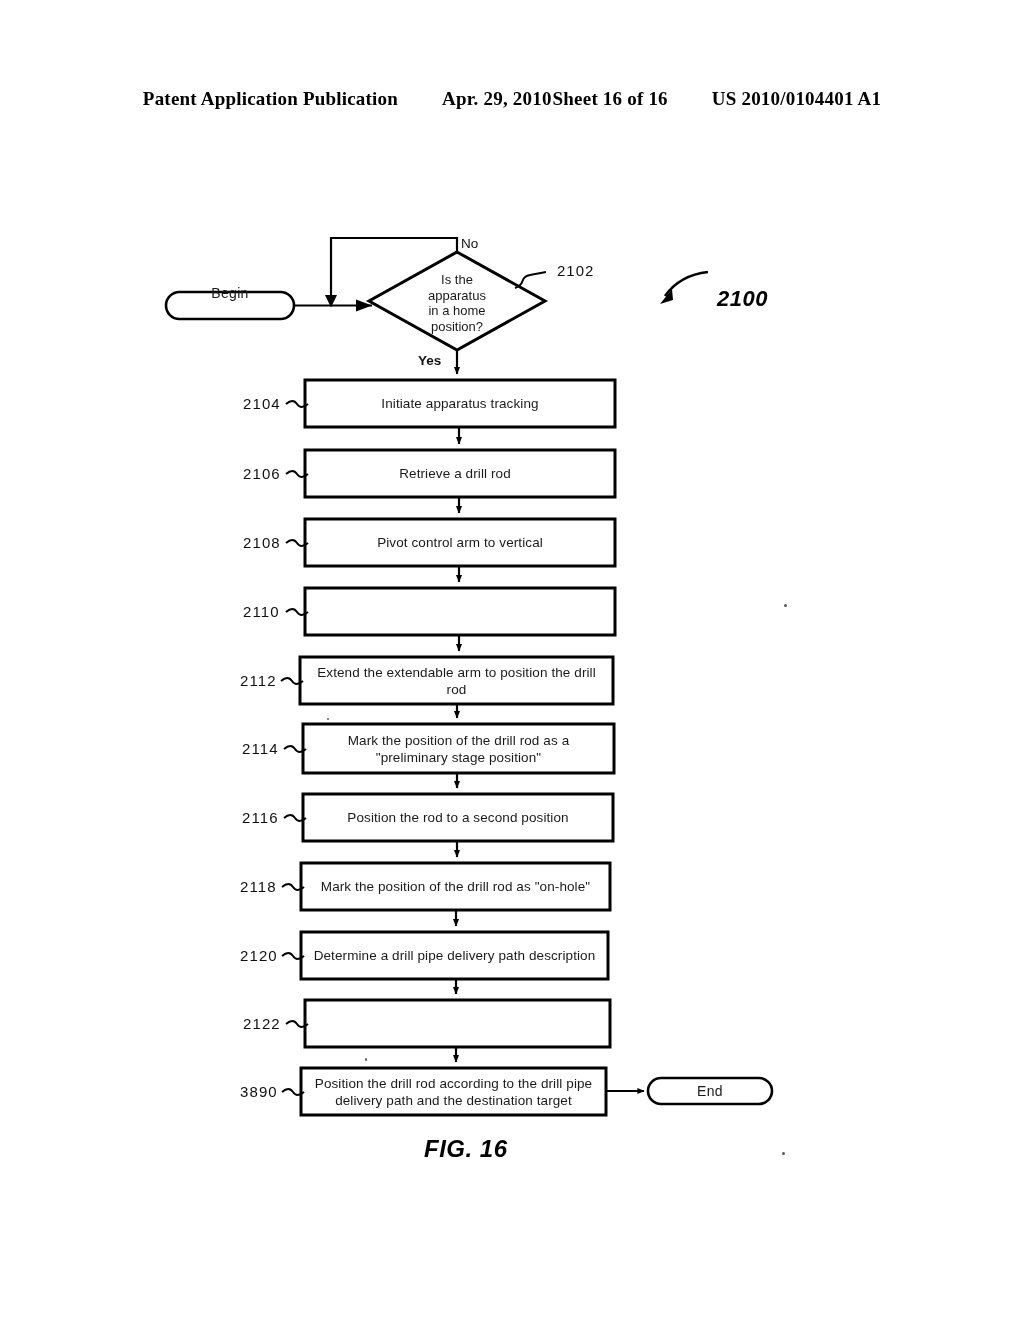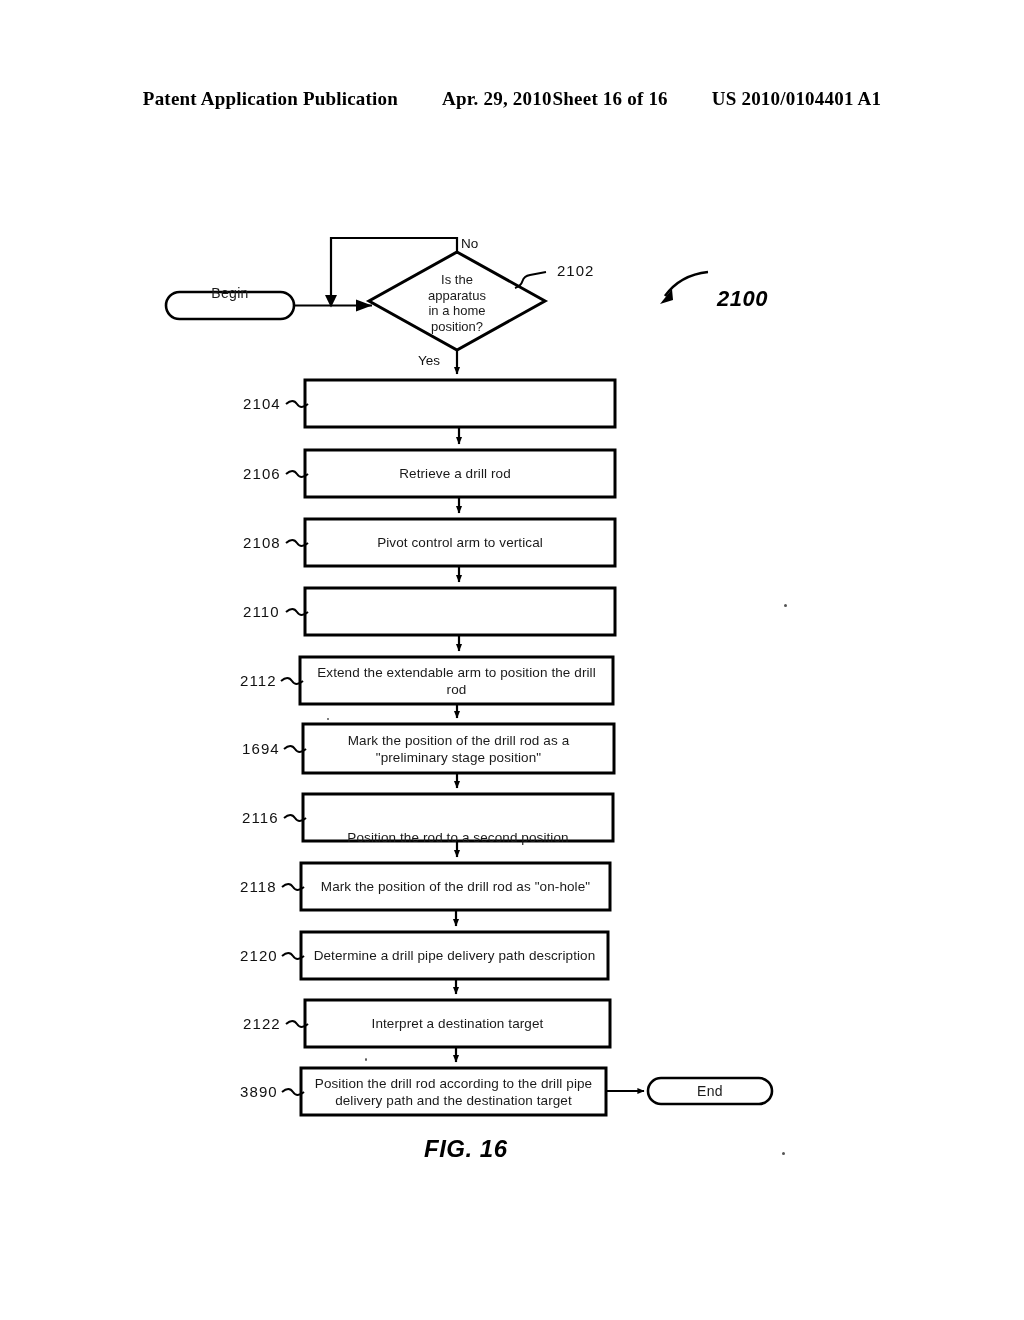--- a/index.html
+++ b/index.html
@@ -215,55 +215,55 @@
   <div class="node-text term-text" style="left:648px; top:1078px; width:124px; height:26px;">End</div>
 
   <div style="position:absolute; left:397px; top:272px; width:120px;">
     <div class="diamond-text" style="position:static; width:120px;">Is the</div>
     <div class="diamond-text" style="position:static; width:120px;">apparatus</div>
     <div class="diamond-text" style="position:static; width:120px;">in a home</div>
     <div class="diamond-text" style="position:static; width:120px;">position?</div>
   </div>
 
   <div class="branch-label" style="left:461px; top:236px;">No</div>
-  <div class="branch-label" style="left:418px; top:353px;">Yes</div>
+  <div class="branch-label" style="left:418px; top:353px;font-weight:bold;">Yes</div>
 
   <div class="callout-num" style="left:533px; top:262px;margin-left:24px;">2102</div>
 
   <div class="fig-ref-2100" style="left:717px; top:258px;margin-top:28px;">2100</div>
 
+  <div class="node-text" style="left:305px; top:380px; width:310px; height:47px;">Initiate apparatus tracking</div>
   <div class="node-text" style="left:305px; top:450px; width:300px; height:47px;">Retrieve a drill rod</div>
   <div class="node-text" style="left:305px; top:519px; width:310px; height:47px;">Pivot control arm to vertical</div>
 
   <div class="node-text" style="left:300px; top:657px; width:313px; height:47px; flex-direction:column;">
     <span>Extend the extendable arm to position the drill</span>
     <span>rod</span>
   </div>
 
   <div class="node-text" style="left:303px; top:724px; width:311px; height:49px; flex-direction:column;">
     <span>Mark the position of the drill rod as a</span>
     <span>"preliminary stage position"</span>
   </div>
 
-  <div class="node-text" style="left:303px; top:794px; width:310px; height:47px;margin-top:20px;">Position the rod to a second position</div>
+  <div class="node-text" style="left:303px; top:794px; width:310px; height:47px;">Position the rod to a second position</div>
   <div class="node-text" style="left:301px; top:863px; width:309px; height:47px;">Mark the position of the drill rod as "on-hole"</div>
   <div class="node-text" style="left:301px; top:932px; width:307px; height:47px;">Determine a drill pipe delivery path description</div>
-  <div class="node-text" style="left:305px; top:1000px; width:305px; height:47px;">Interpret a destination target</div>
 
   <div class="node-text" style="left:301px; top:1068px; width:305px; height:47px; flex-direction:column;">
     <span>Position the drill rod according to the drill pipe</span>
     <span>delivery path and the destination target</span>
   </div>
 
   <div class="ref-num" style="left:243px; top:395px;">2104</div>
   <div class="ref-num" style="left:243px; top:465px;">2106</div>
   <div class="ref-num" style="left:243px; top:534px;">2108</div>
   <div class="ref-num" style="left:243px; top:603px;">2110</div>
   <div class="ref-num" style="left:240px; top:672px;">2112</div>
-  <div class="ref-num" style="left:242px; top:740px;">1694</div>
+  <div class="ref-num" style="left:242px; top:740px;">2114</div>
   <div class="ref-num" style="left:242px; top:809px;">2116</div>
   <div class="ref-num" style="left:240px; top:878px;">2118</div>
   <div class="ref-num" style="left:240px; top:947px;">2120</div>
   <div class="ref-num" style="left:243px; top:1015px;">2122</div>
   <div class="ref-num" style="left:240px; top:1083px;">3890</div>
 
   <div class="fig-num" style="left:424px; top:1135px;">FIG. 16</div>
 
   <div class="speck" style="left:784px; top:604px; width:3px; height:3px;"></div>
   <div class="speck" style="left:782px; top:1152px; width:3px; height:3px;"></div>

